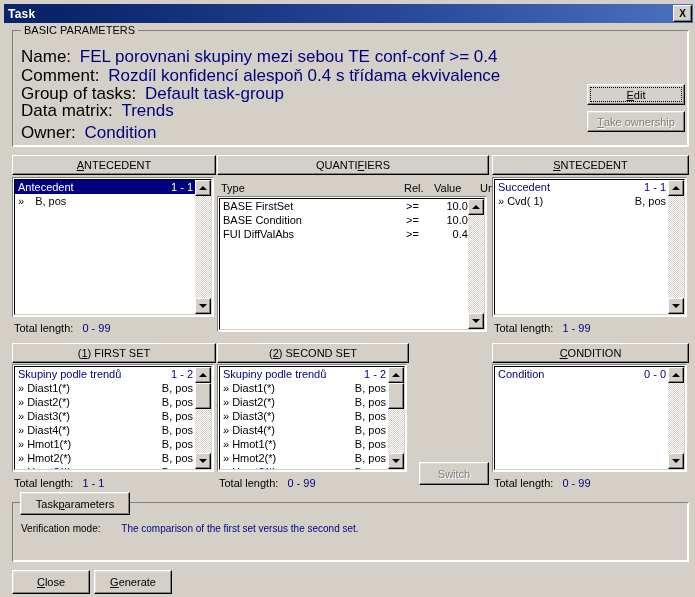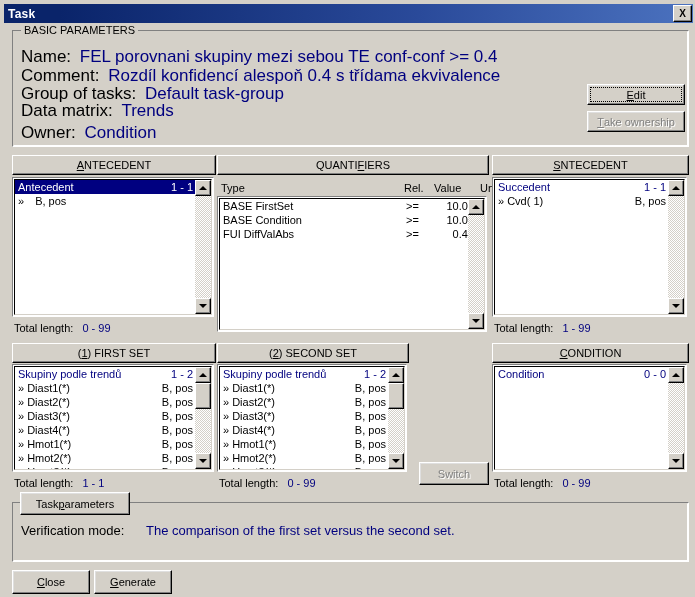--- a/index.html
+++ b/index.html
@@ -227,21 +227,21 @@
 
   
   .total {
     position: absolute;
     font-size: 11px;
     white-space: nowrap;
   }
   .total .tv { color: #00007f; margin-left: 6px; }
 
   
-  .verif-text { position: absolute; font-size: 13px; white-space: nowrap; }
+  .verif-text { position: absolute; font-size: 10px; white-space: nowrap; }
 </style>
 </head>
 <body>
 
 <div id="app">
 
   <div class="titlebar">
     <span class="titlebar-text">Task</span>
     <span class="titlebar-spacer"></span>
     <div class="title-btn">X</div>

